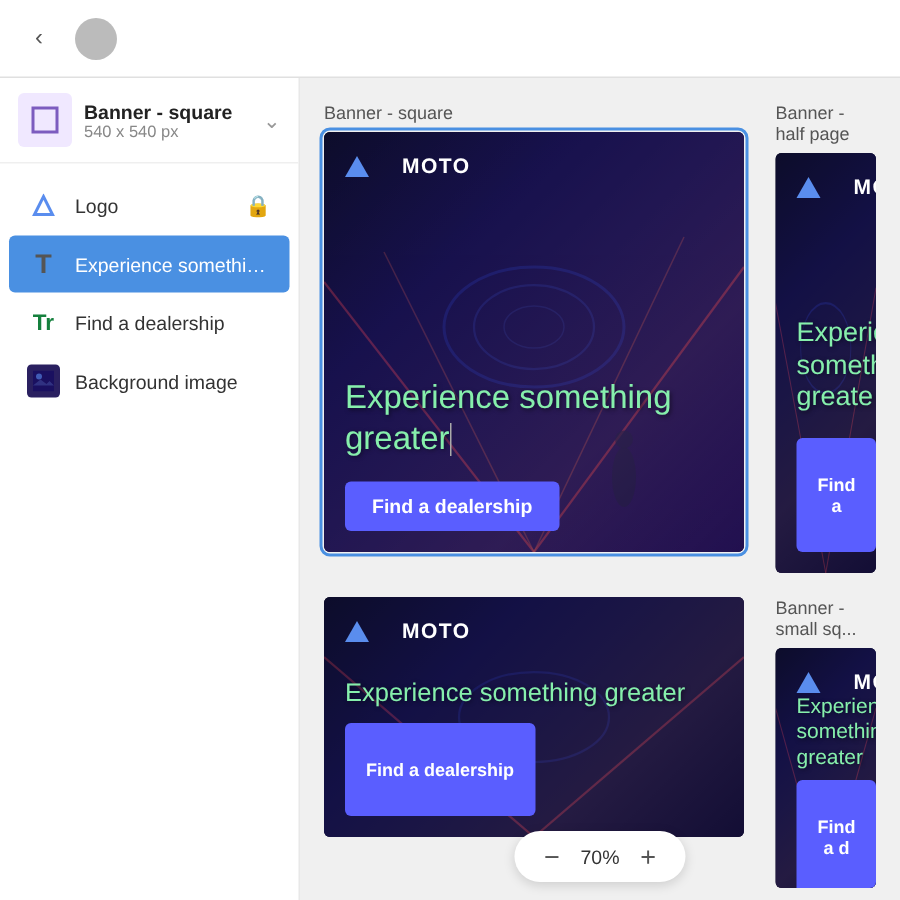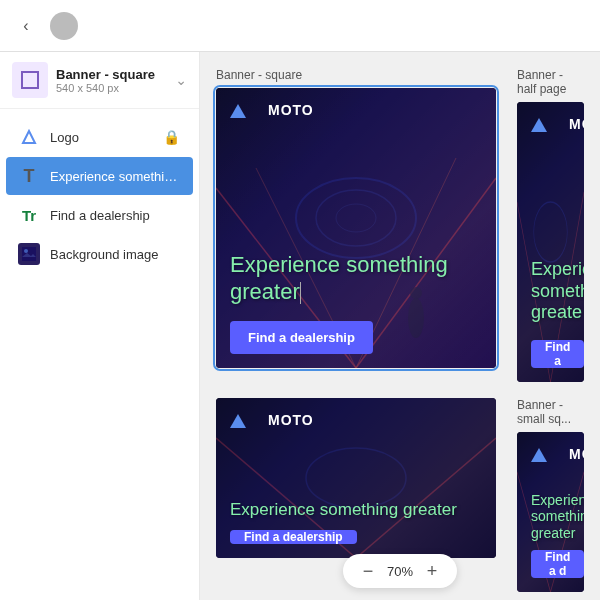--- a/index.html
+++ b/index.html
@@ -103,21 +103,21 @@
     .banner-headline {
       color: #86efac; font-size: 22px; font-weight: 400; line-height: 1.2;
       margin-bottom: 16px; text-shadow: 1px 1px 3px rgba(0,0,0,0.5);
     }
     .banner-headline.small { font-size: 16px; }
     .find-btn {
       background: #5a5eff; color: #fff; border: none;
       padding: 9px 18px; border-radius: 4px; font-size: 13px;
       font-weight: 600; cursor: pointer; align-self: flex-start;
     }
-    .find-btn.small { padding: 0 14px; font-size: 12px; }
+    .find-btn.small { padding: 24px 14px; font-size: 12px; }
 
     
     .streak-svg { position: absolute; top: 0; left: 0; width: 100%; height: 100%; opacity: 0.5; }
 
     
     .text-cursor { display: inline-block; width: 1px; height: 1em; background: #aaa; vertical-align: middle; animation: blink 1s step-end infinite; }
     @keyframes blink { 50% { opacity: 0; } }
 
     
     .zoom-bar {

